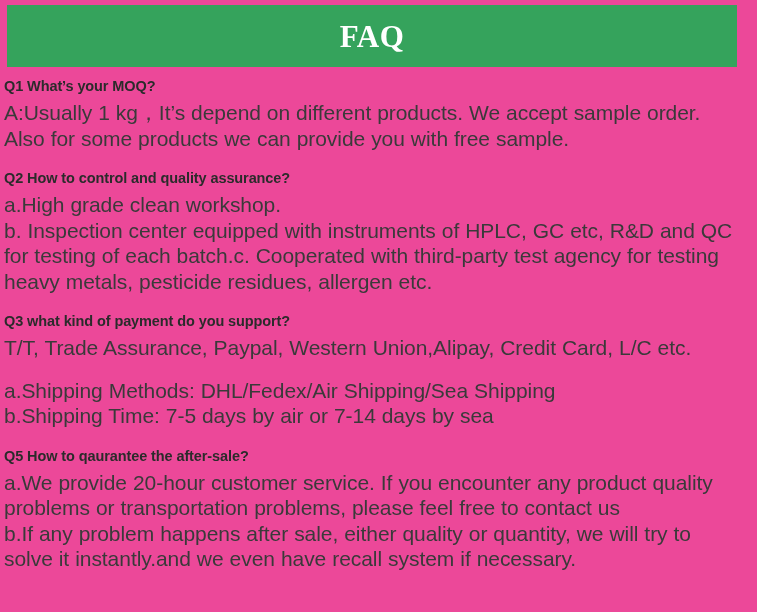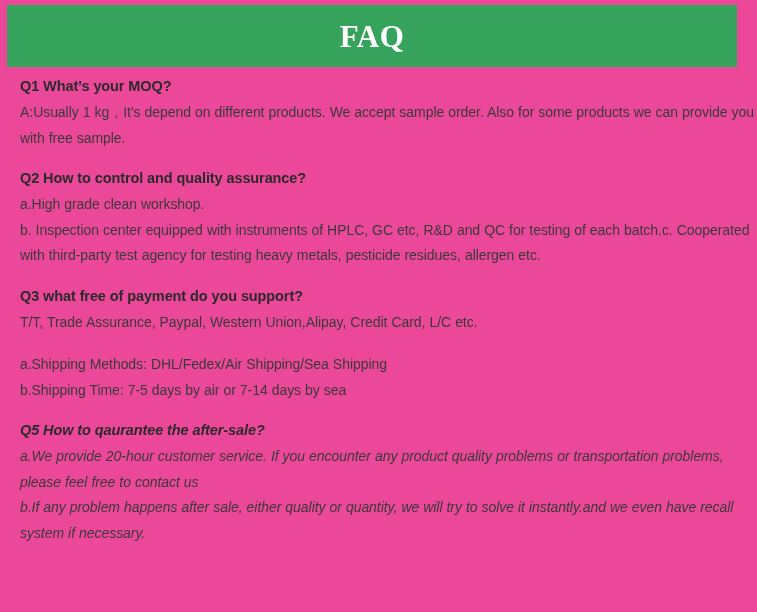--- a/index.html
+++ b/index.html
@@ -34,44 +34,43 @@
   .faq-banner-title {
     font-family: "Liberation Serif", serif;
     font-weight: bold;
     font-size: 31px;
     color: #ffffff;
     letter-spacing: 0.5px;
     line-height: 1;
   }
   .faq-body {
     position: absolute;
-    left: 20px;
+    left: 4px;
     top: 76px;
     width: 736px;
   }
   .faq-block {
     margin: 0 0 17px 0;
   }
   .faq-block:last-child {
     margin-bottom: 8px;
-    font-style: italic;
   }
   .faq-question {
     font-family: "Liberation Sans", sans-serif;
     font-weight: bold;
     font-size: 14.5px;
     color: #2b2b2b;
     line-height: 20px;
     margin: 0 0 4px 0;
     letter-spacing: -0.1px;
   }
   .faq-answer-line {
     font-family: "Liberation Sans", sans-serif;
     font-weight: normal;
-    font-size: 14px;
+    font-size: 21px;
     color: #3a3a3a;
     line-height: 25.5px;
     margin: 0;
     letter-spacing: -0.05px;
     word-spacing: 0.2px;
   }
 </style>
 </head>
 <body>
 
@@ -88,21 +87,21 @@
       <p class="faq-answer-line">A:Usually 1 kg，It’s depend on different products. We accept sample order. Also for some products we can provide you with free sample.</p>
     </div>
 
     <div class="faq-block">
       <p class="faq-question">Q2 How to control and quality assurance?</p>
       <p class="faq-answer-line">a.High grade clean workshop.</p>
       <p class="faq-answer-line">b. Inspection center equipped with instruments of HPLC, GC etc, R&amp;D and QC for testing of each batch.c. Cooperated with third-party test agency for testing heavy metals, pesticide residues, allergen etc.</p>
     </div>
 
     <div class="faq-block">
-      <p class="faq-question">Q3 what free of payment do you support?</p>
+      <p class="faq-question">Q3 what kind of payment do you support?</p>
       <p class="faq-answer-line">T/T, Trade Assurance, Paypal, Western Union,Alipay, Credit Card, L/C etc.</p>
     </div>
 
     <div class="faq-block">
       <p class="faq-answer-line">a.Shipping Methods: DHL/Fedex/Air Shipping/Sea Shipping</p>
       <p class="faq-answer-line">b.Shipping Time: 7-5 days by air or 7-14 days by sea</p>
     </div>
 
     <div class="faq-block">
       <p class="faq-question">Q5 How to qaurantee the after-sale?</p>

